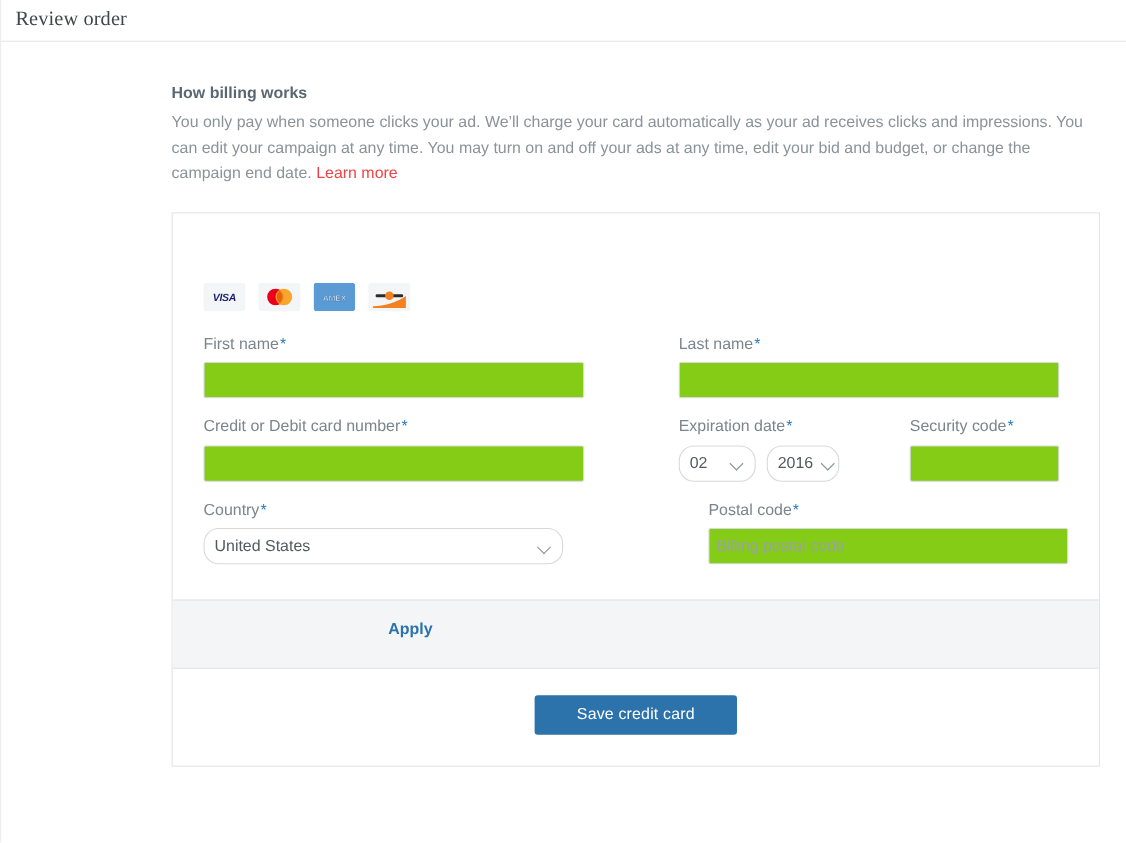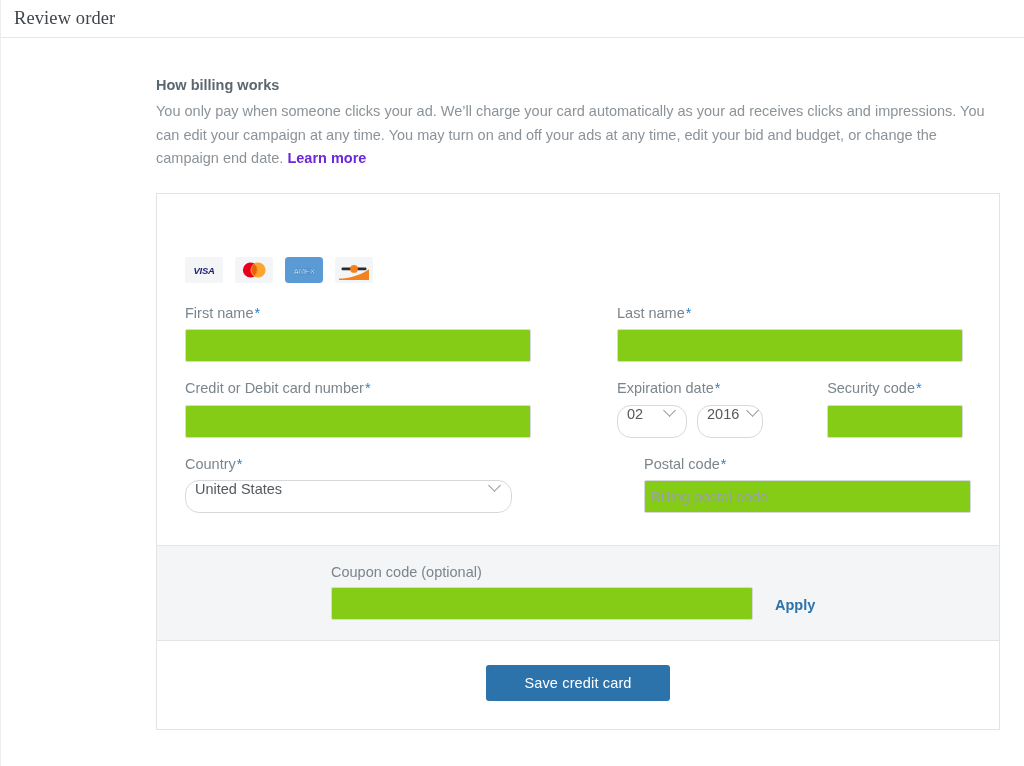--- a/index.html
+++ b/index.html
@@ -61,22 +61,22 @@
     line-height: 1.55;
   }
   .billing-body {
     font-size: 14.5px;
     color: #8b9399;
     line-height: 1.62;
     margin: 0;
     max-width: 834px;
   }
   .learn-more {
-    color: #6d28d9;
-    font-weight: bold;
+    color: #ef4444;
+    font-weight: normal;
     text-decoration: none;
     cursor: pointer;
   }
 
   
   .payment-card {
     margin-top: 22px;
     width: 844px;
     border: 1px solid #e2e4e6;
     background: #fff;
@@ -144,21 +144,21 @@
   .txt-input::placeholder { color: #9aa1a7; }
 
   
   .select {
     position: relative;
     height: 33px;
     border: 1px solid #d6d9db;
     border-radius: 14px;
     background: #fff;
     display: flex;
-    align-items: flex-start;
+    align-items: center;
     padding: 0 9px;
     font-size: 14.5px;
     color: #54595e;
     cursor: pointer;
     user-select: none;
   }
   .select .sel-val { flex: 1 1 auto; white-space: nowrap; }
   .chev {
     flex: 0 0 auto;
     margin-left: 8px;
@@ -341,24 +341,20 @@
             <label class="field-label"><span>Postal code</span><span class="req">*</span></label>
             <input class="txt-input" type="text" placeholder="Billing postal code" style="">
           </div>
         </div>
       </div>
 
     </div>
 
     <div class="coupon-bar">
       <div class="coupon-spacer"></div>
-      <div class="coupon-field">
-        <label class="coupon-label">Coupon code (optional)</label>
-        <input class="txt-input" type="text" placeholder="" style="">
-      </div>
       <a class="apply-link" href="#">Apply</a>
     </div>
 
     <div class="card-footer">
       <button class="btn-primary">Save credit card</button>
     </div>
 
   </div>
 
 </div>

